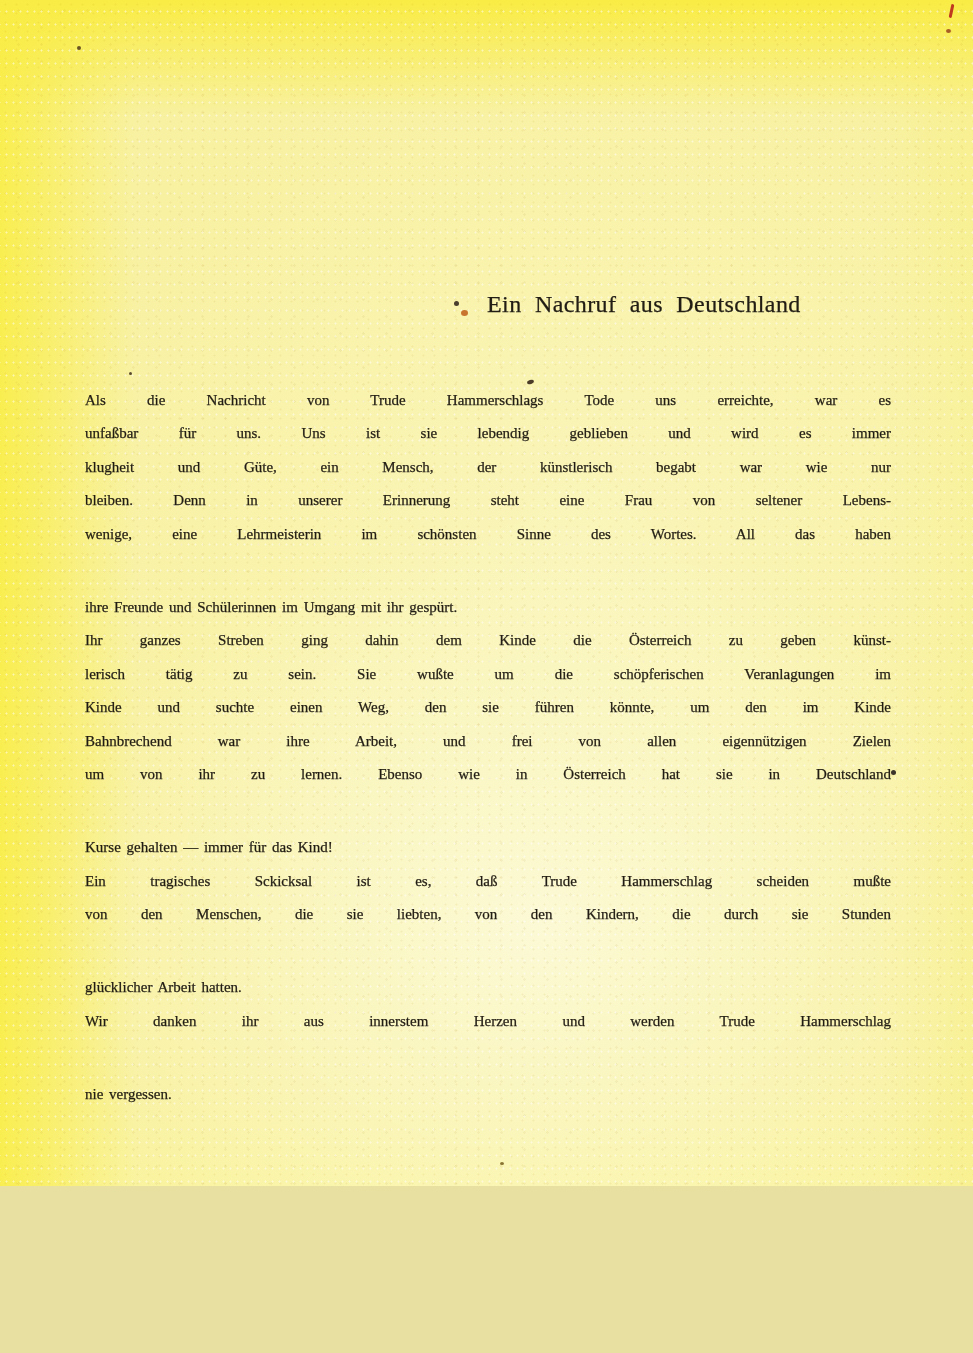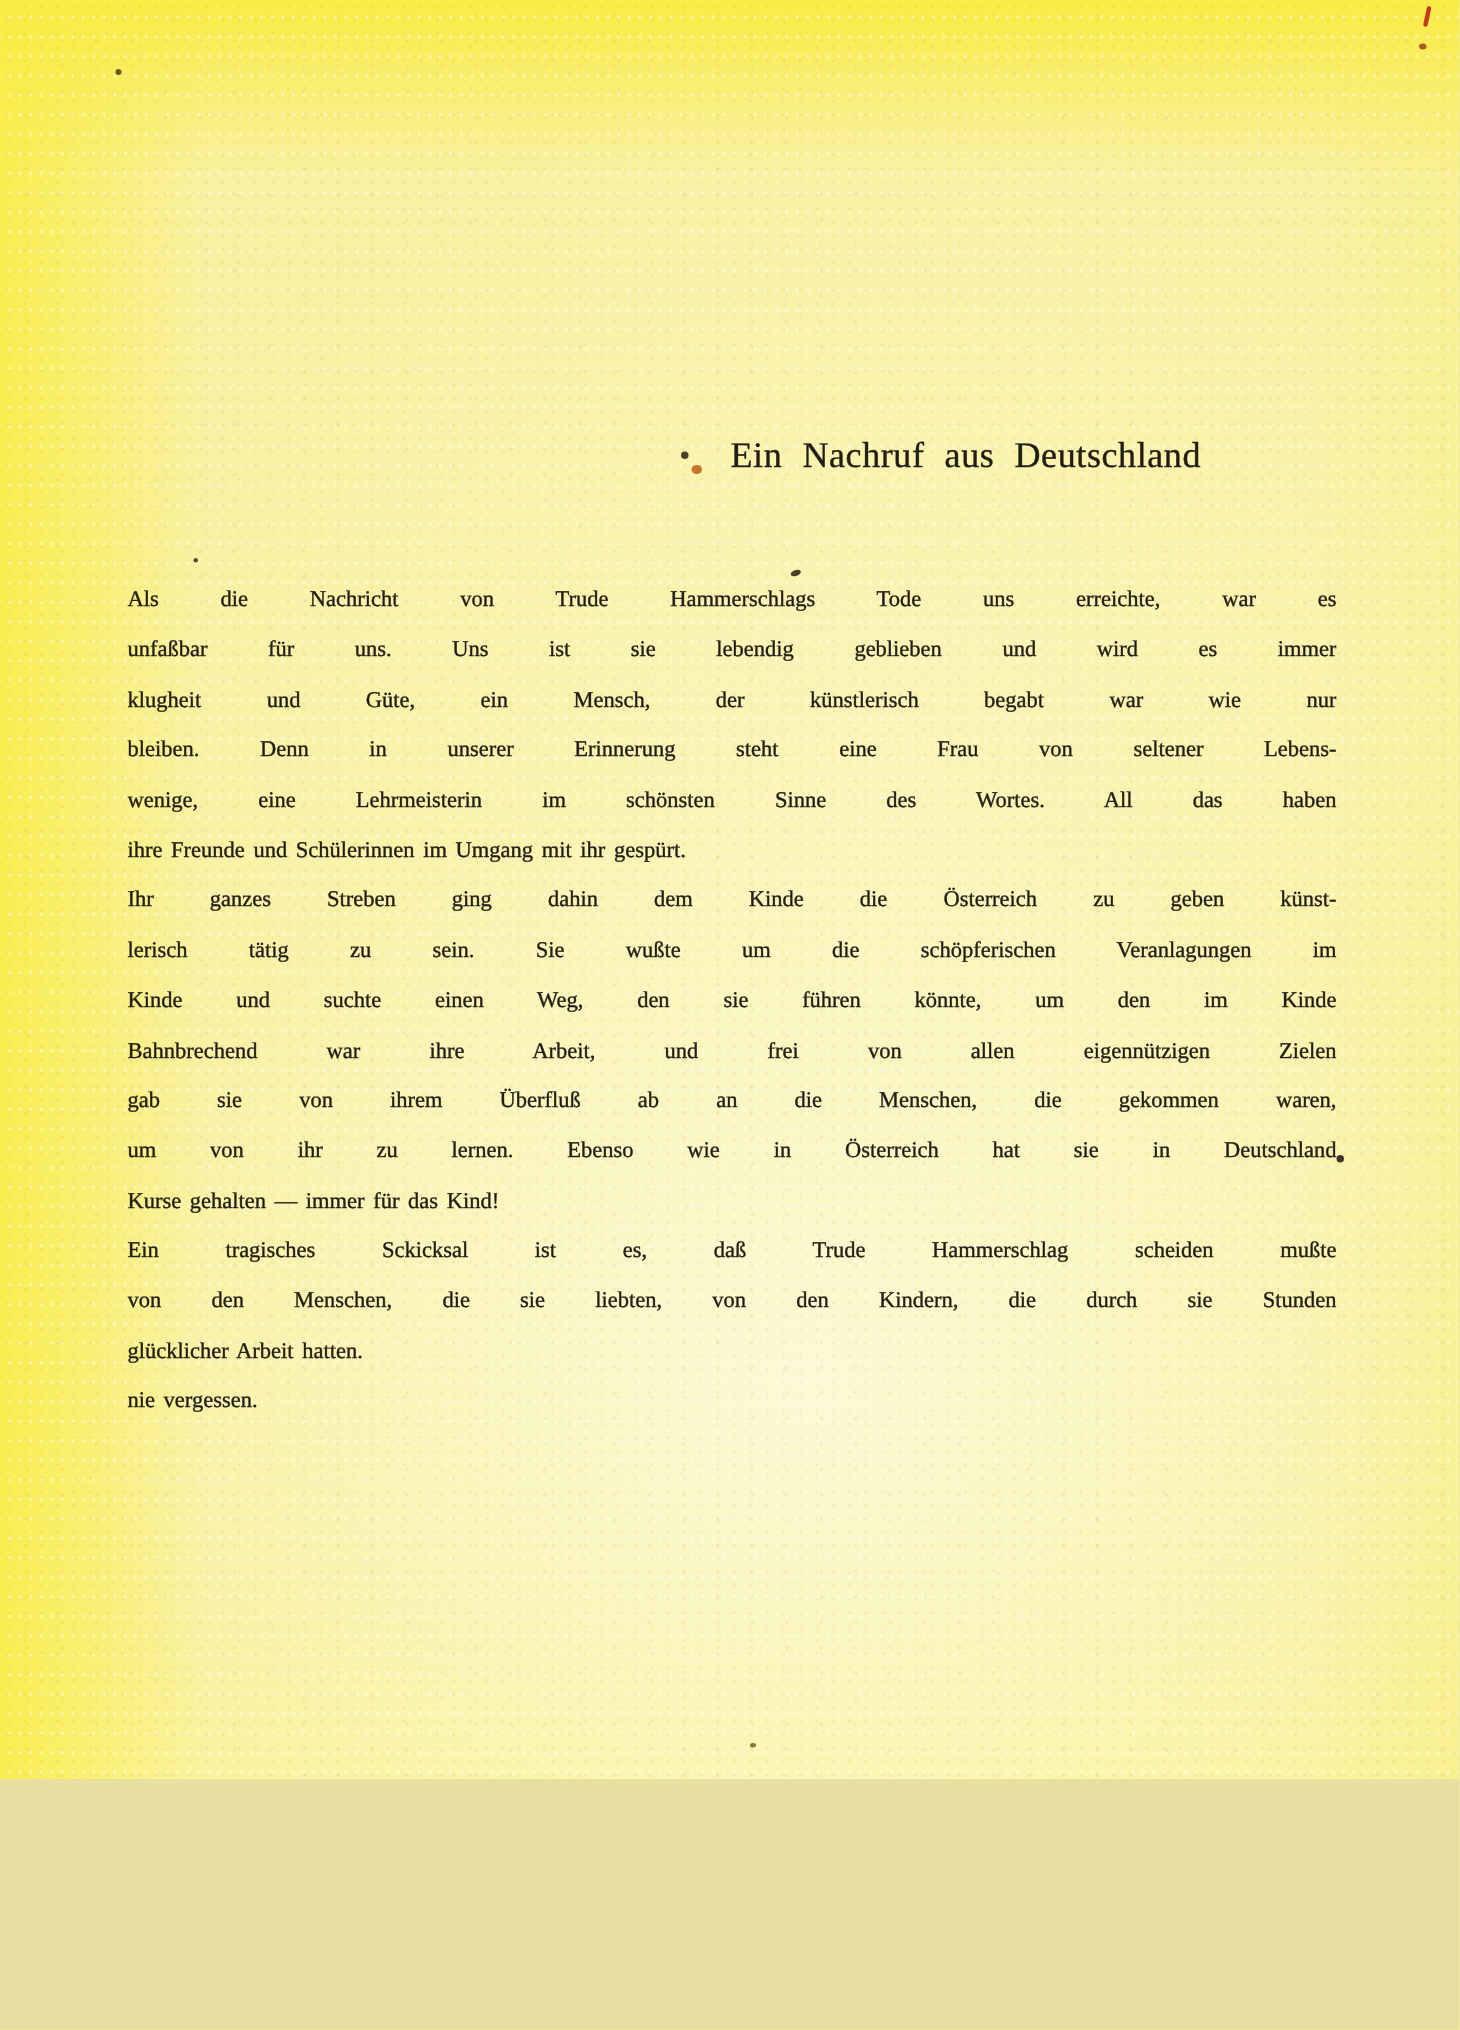--- a/index.html
+++ b/index.html
@@ -63,20 +63,21 @@
   .line::after {
     content: "";
     display: inline-block;
     width: 100%;
     height: 0;
     vertical-align: top;
   }
   .line.end {
     text-align: center;
     text-align-last: left;
+    margin-top: 40px;
   }
   .line.end::after {
     content: none;
   }
   .signature {
     position: absolute;
     top: 1043px;
     left: 85px;
     width: 806px;
     text-align: right;
@@ -113,23 +114,23 @@
     <div class="line">Als die Nachricht von Trude Hammerschlags Tode uns erreichte, war es</div>
     <div class="line">unfaßbar für uns. Uns ist sie lebendig geblieben und wird es immer</div>
     <div class="line">klugheit und Güte, ein Mensch, der künstlerisch begabt war wie nur</div>
     <div class="line">bleiben. Denn in unserer Erinnerung steht eine Frau von seltener Lebens-</div>
     <div class="line">wenige, eine Lehrmeisterin im schönsten Sinne des Wortes. All das haben</div>
     <div class="line end">ihre Freunde und Schülerinnen im Umgang mit ihr gespürt.</div>
     <div class="line">Ihr ganzes Streben ging dahin dem Kinde die Österreich zu geben künst-</div>
     <div class="line">lerisch tätig zu sein. Sie wußte um die schöpferischen Veranlagungen im</div>
     <div class="line">Kinde und suchte einen Weg, den sie führen könnte, um den im Kinde</div>
     <div class="line">Bahnbrechend war ihre Arbeit, und frei von allen eigennützigen Zielen</div>
-    <div class="line">gab sie von ihrem Überfluß ab an die Menschen, die gekommen waren,</div>
     <div class="line">um von ihr zu lernen. Ebenso wie in Österreich hat sie in Deutschland</div>
     <div class="line end">Kurse gehalten — immer für das Kind!</div>
     <div class="line">Ein tragisches Sckicksal ist es, daß Trude Hammerschlag scheiden mußte</div>
     <div class="line">von den Menschen, die sie liebten, von den Kindern, die durch sie Stunden</div>
     <div class="line end">glücklicher Arbeit hatten.</div>
+    <div class="line">Wir danken ihr aus innerstem Herzen und werden Trude Hammerschlag</div>
     <div class="line end">nie vergessen.</div>
   </div>
 
 
 </div>
 
 </body></html>

